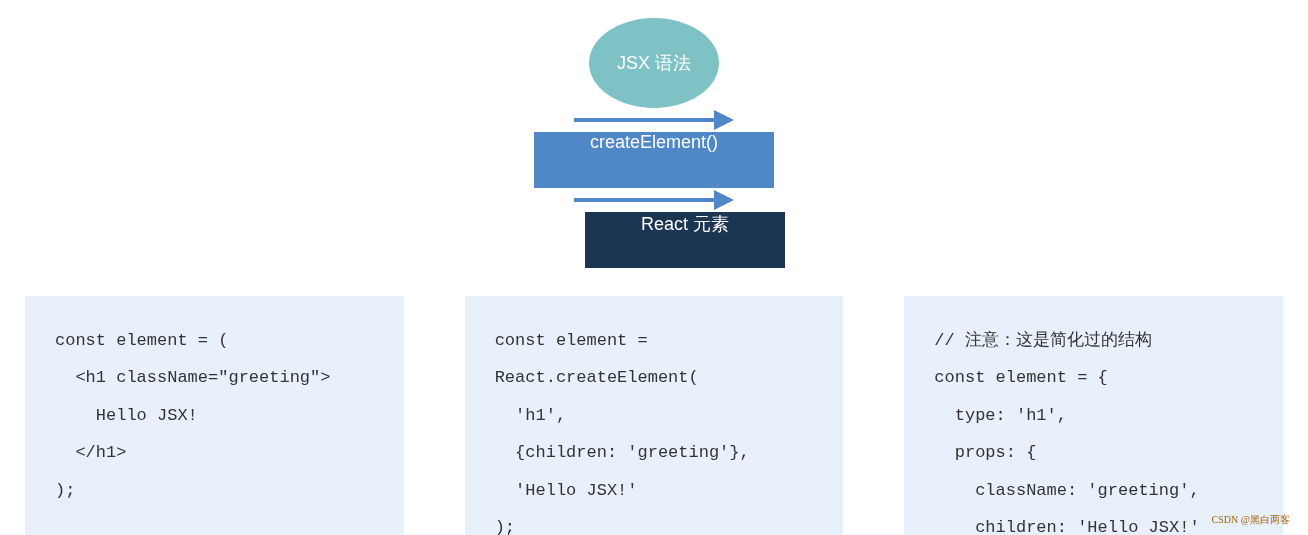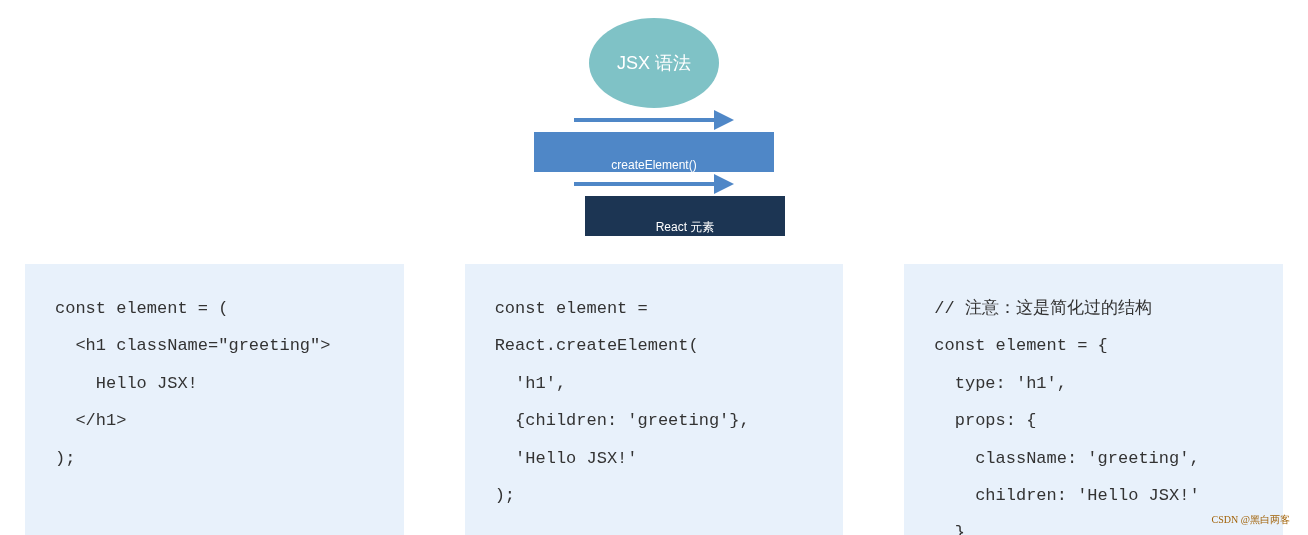--- a/index.html
+++ b/index.html
@@ -26,26 +26,26 @@
       display: flex;
       align-items: center;
       justify-content: center;
       color: #fff;
       font-size: 18px;
       font-weight: 400;
       margin-left: 60px;
       margin-right: 60px;
     }
     .rect-node {
-      height: 40px;
+      height: 56px;
       display: flex;
-      align-items: flex-end;
+      align-items: flex-start;
       justify-content: center;
       color: #fff;
-      font-size: 12px;
+      font-size: 18px;
       padding: 0 40px;
     }
     .rect-blue { background: #4f87c7; margin-left: 70px; margin-right: 70px; min-width: 240px; }
     .rect-dark { background: #1c3553; margin-left: 62px; margin-right: 0; min-width: 200px; }
     .arrow {
       flex: 0 0 auto;
     }
     .arrow svg { display: block; }
     .code-row {
       display: flex;

